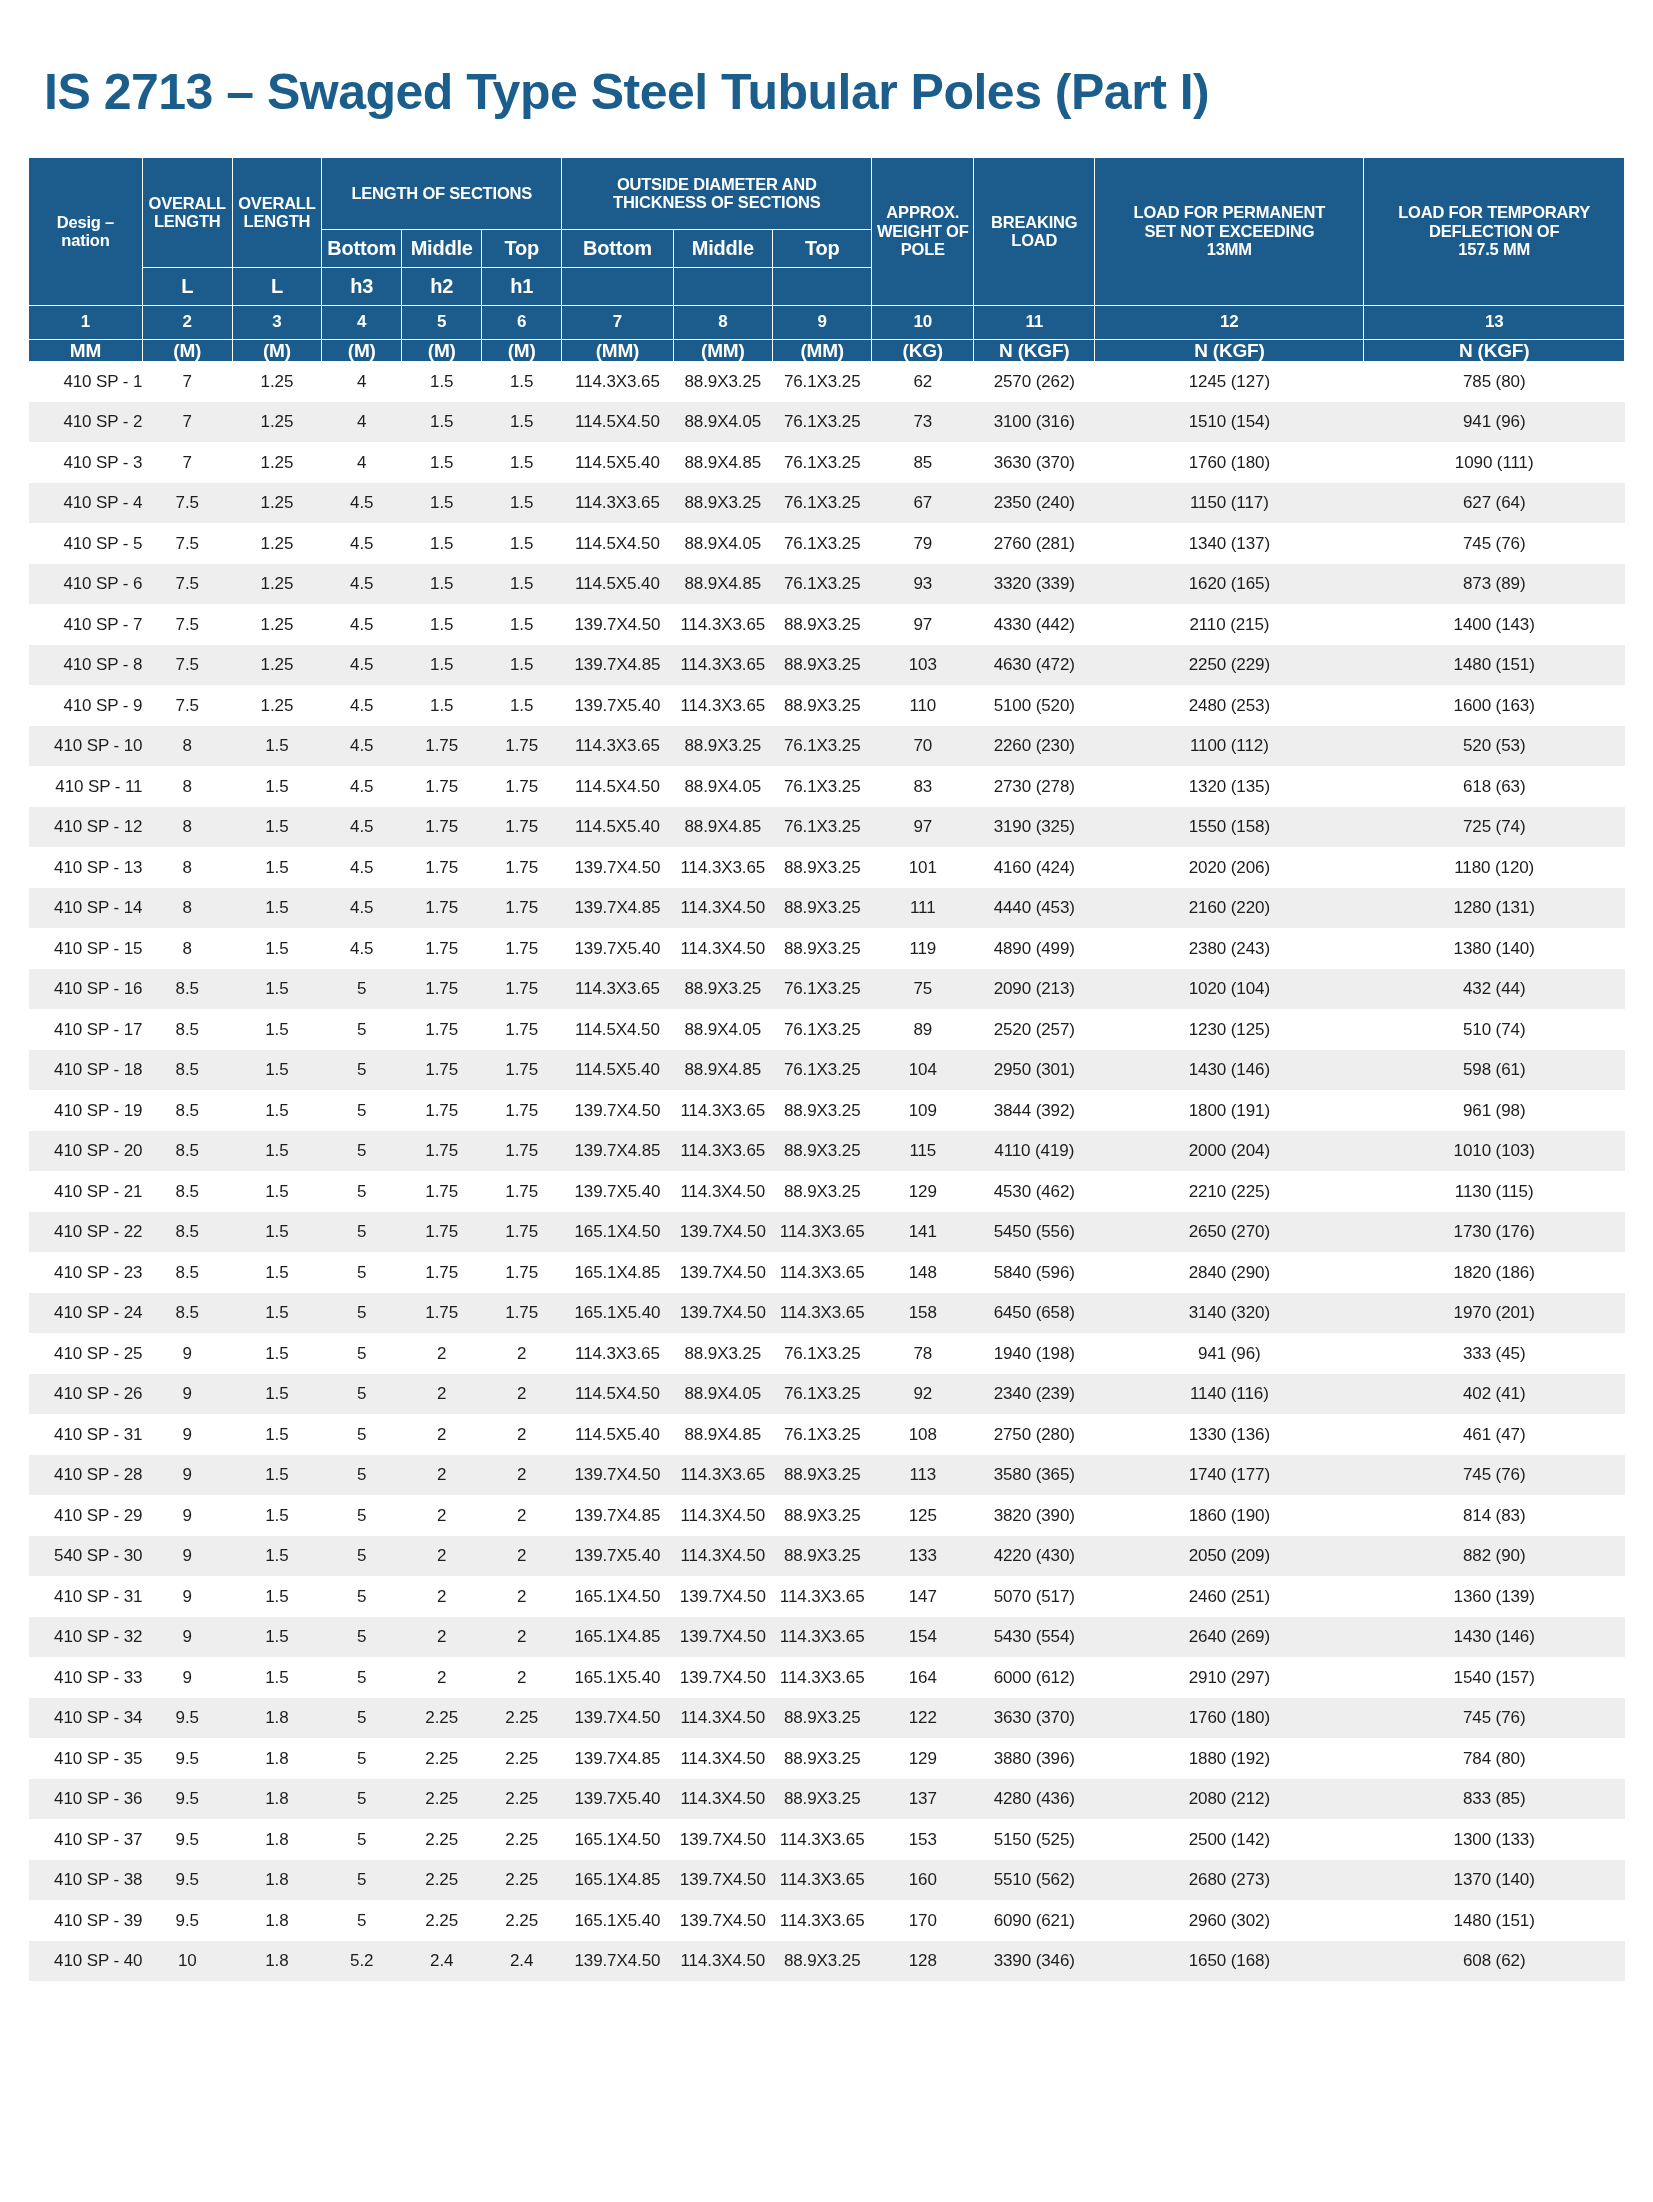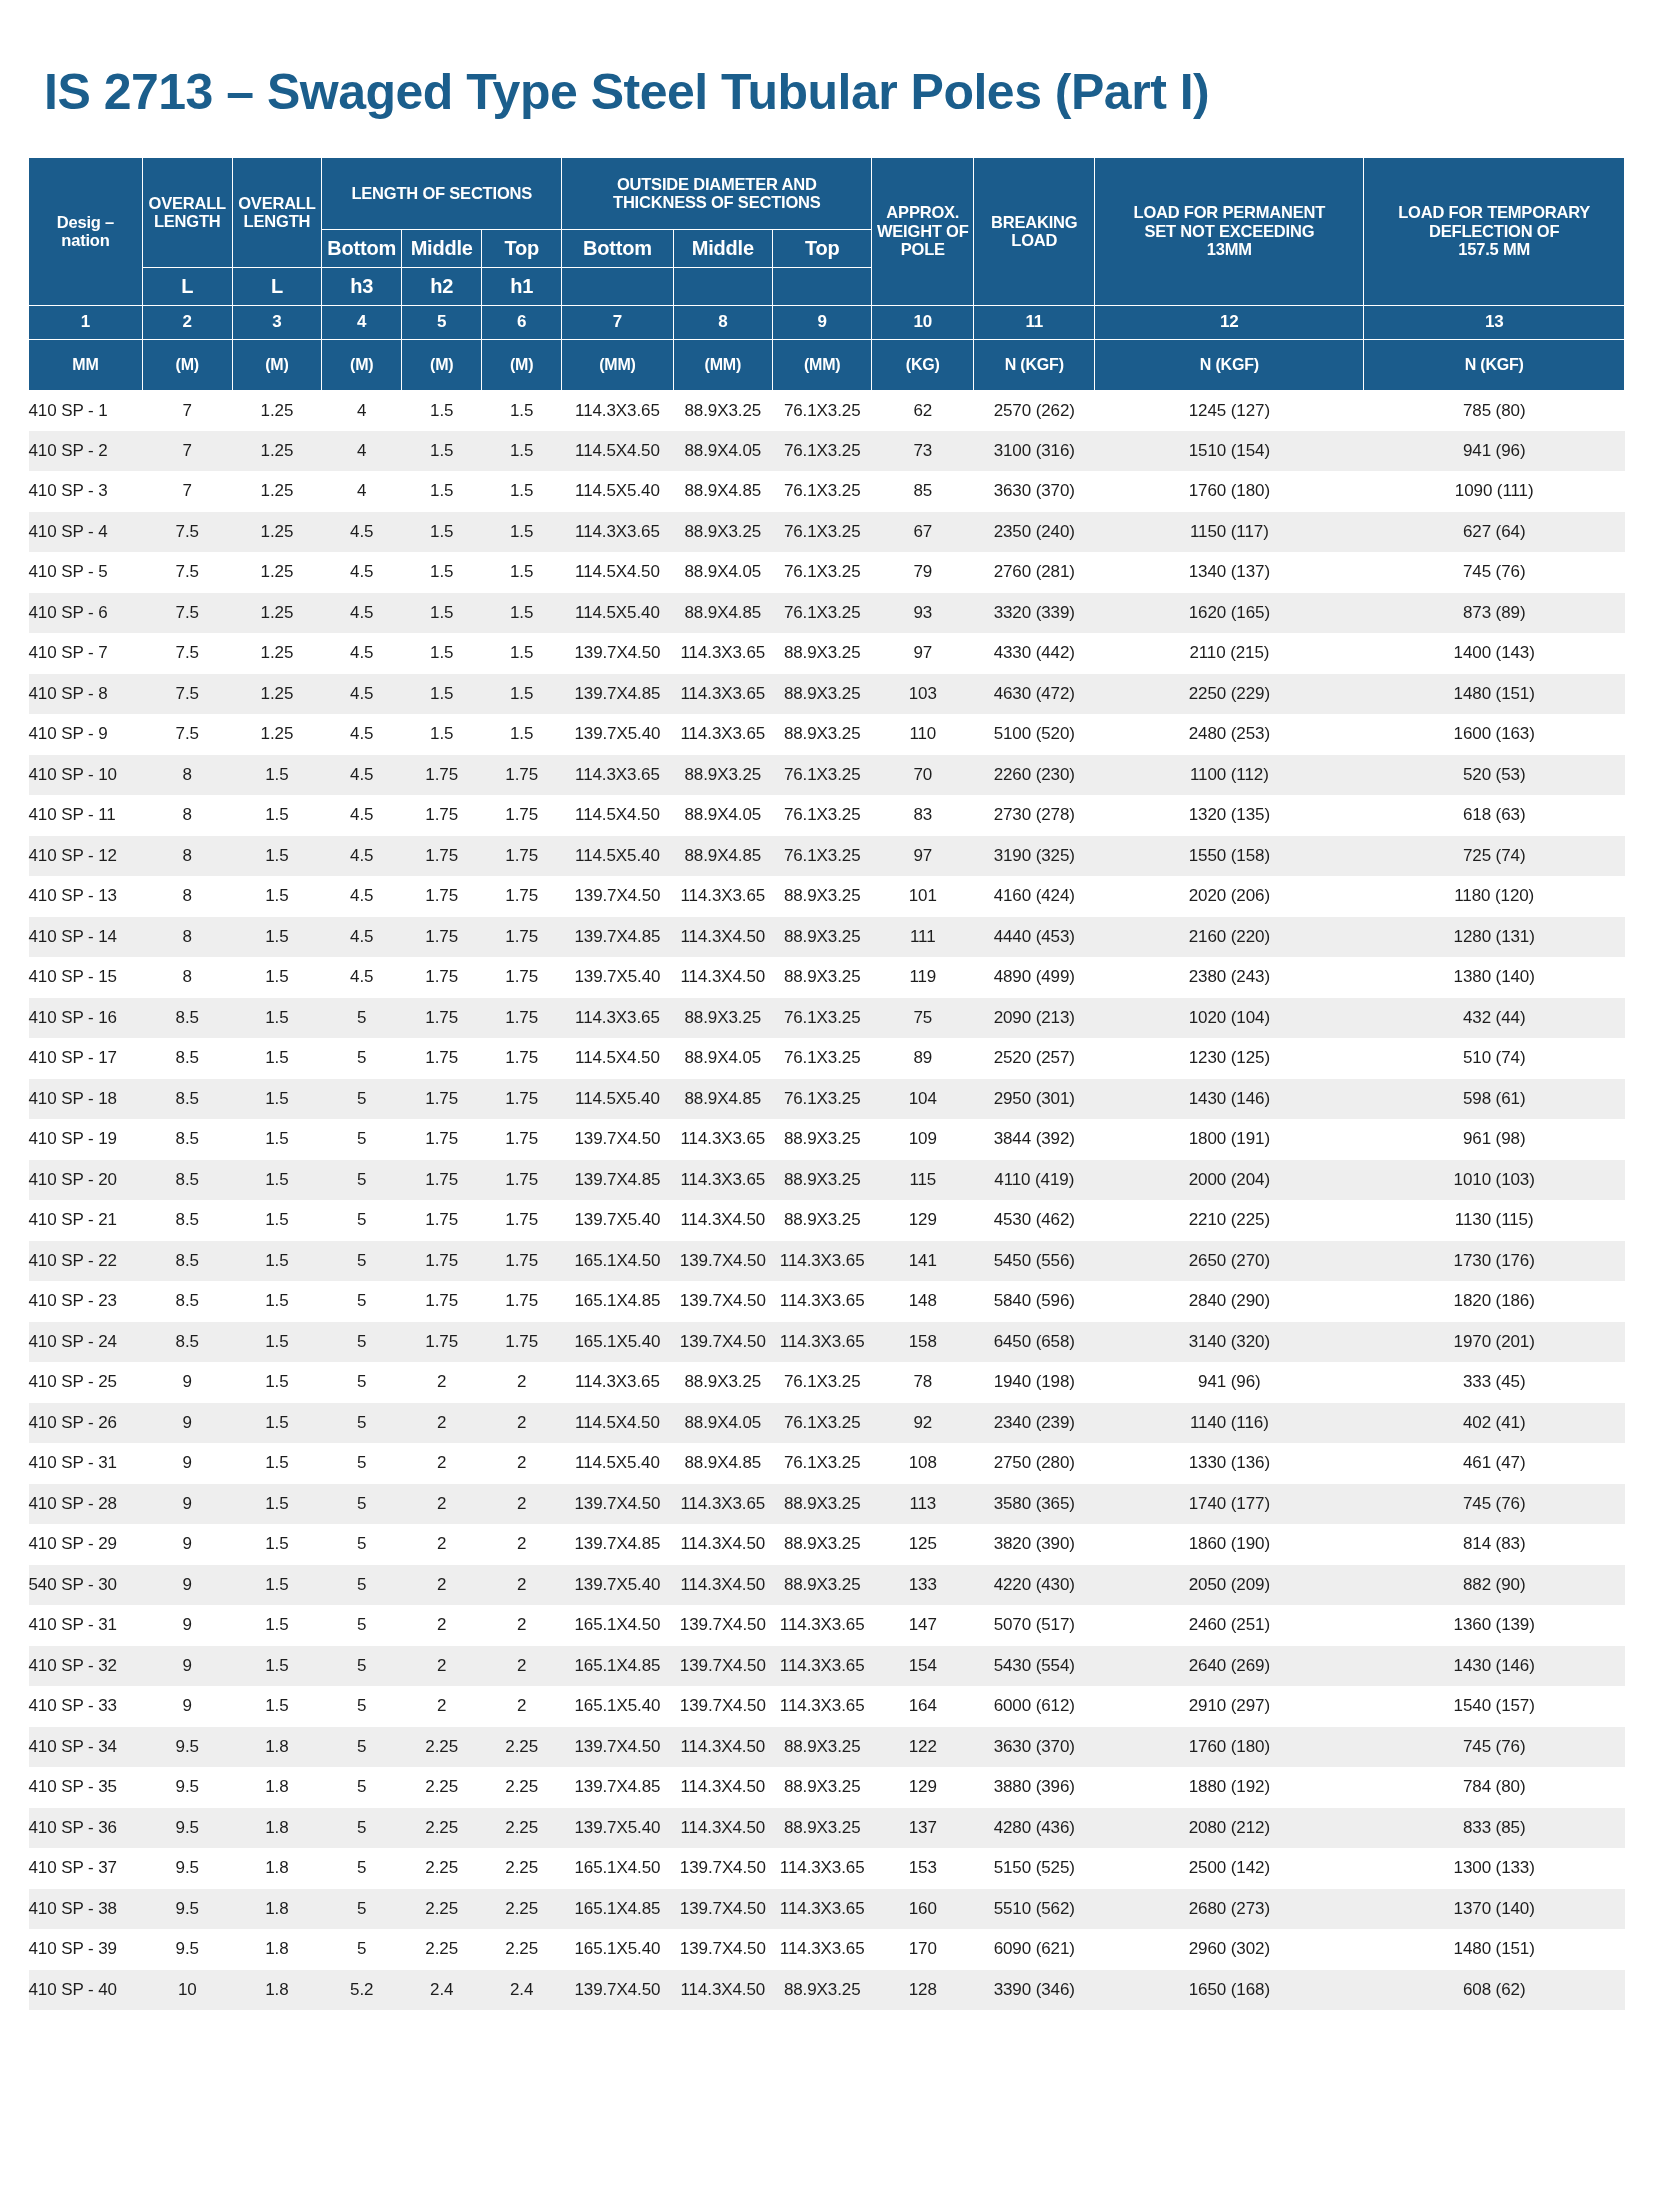--- a/index.html
+++ b/index.html
@@ -57,36 +57,36 @@
     text-align: center;
     vertical-align: middle;
     border: 1.5px solid #ffffff;
     letter-spacing: -0.2px;
     padding: 4px 2px;
     text-transform: none;
   }
   .hdr.tall { height: 72px; }
   .hdr.sub  { height: 38px; font-size: 20px; }
   .hdr.num  { height: 34px; font-size: 17px; }
-  .hdr.unit { height: 51px; font-size: 16px; }
+  .hdr.unit { height: 22px; font-size: 19px; }
   .hdr.blank { border-color: #ffffff; }
 
   
   tbody tr td {
     font-size: 17px;
     color: #1d1d1d;
     text-align: center;
     vertical-align: middle;
     height: 40.5px;
     font-weight: 400;
     letter-spacing: -0.1px;
     white-space: nowrap;
   }
   tbody tr.alt td { background: #eeeeee; }
-  tbody tr td:first-child { text-align: left; }
+  tbody tr td:first-child { text-align: right; }
 
   
 </style>
 </head>
 <body>
 
 <div class="page">
 
   <h1 class="page-title">IS 2713 – Swaged Type Steel Tubular Poles (Part I)</h1>
 

